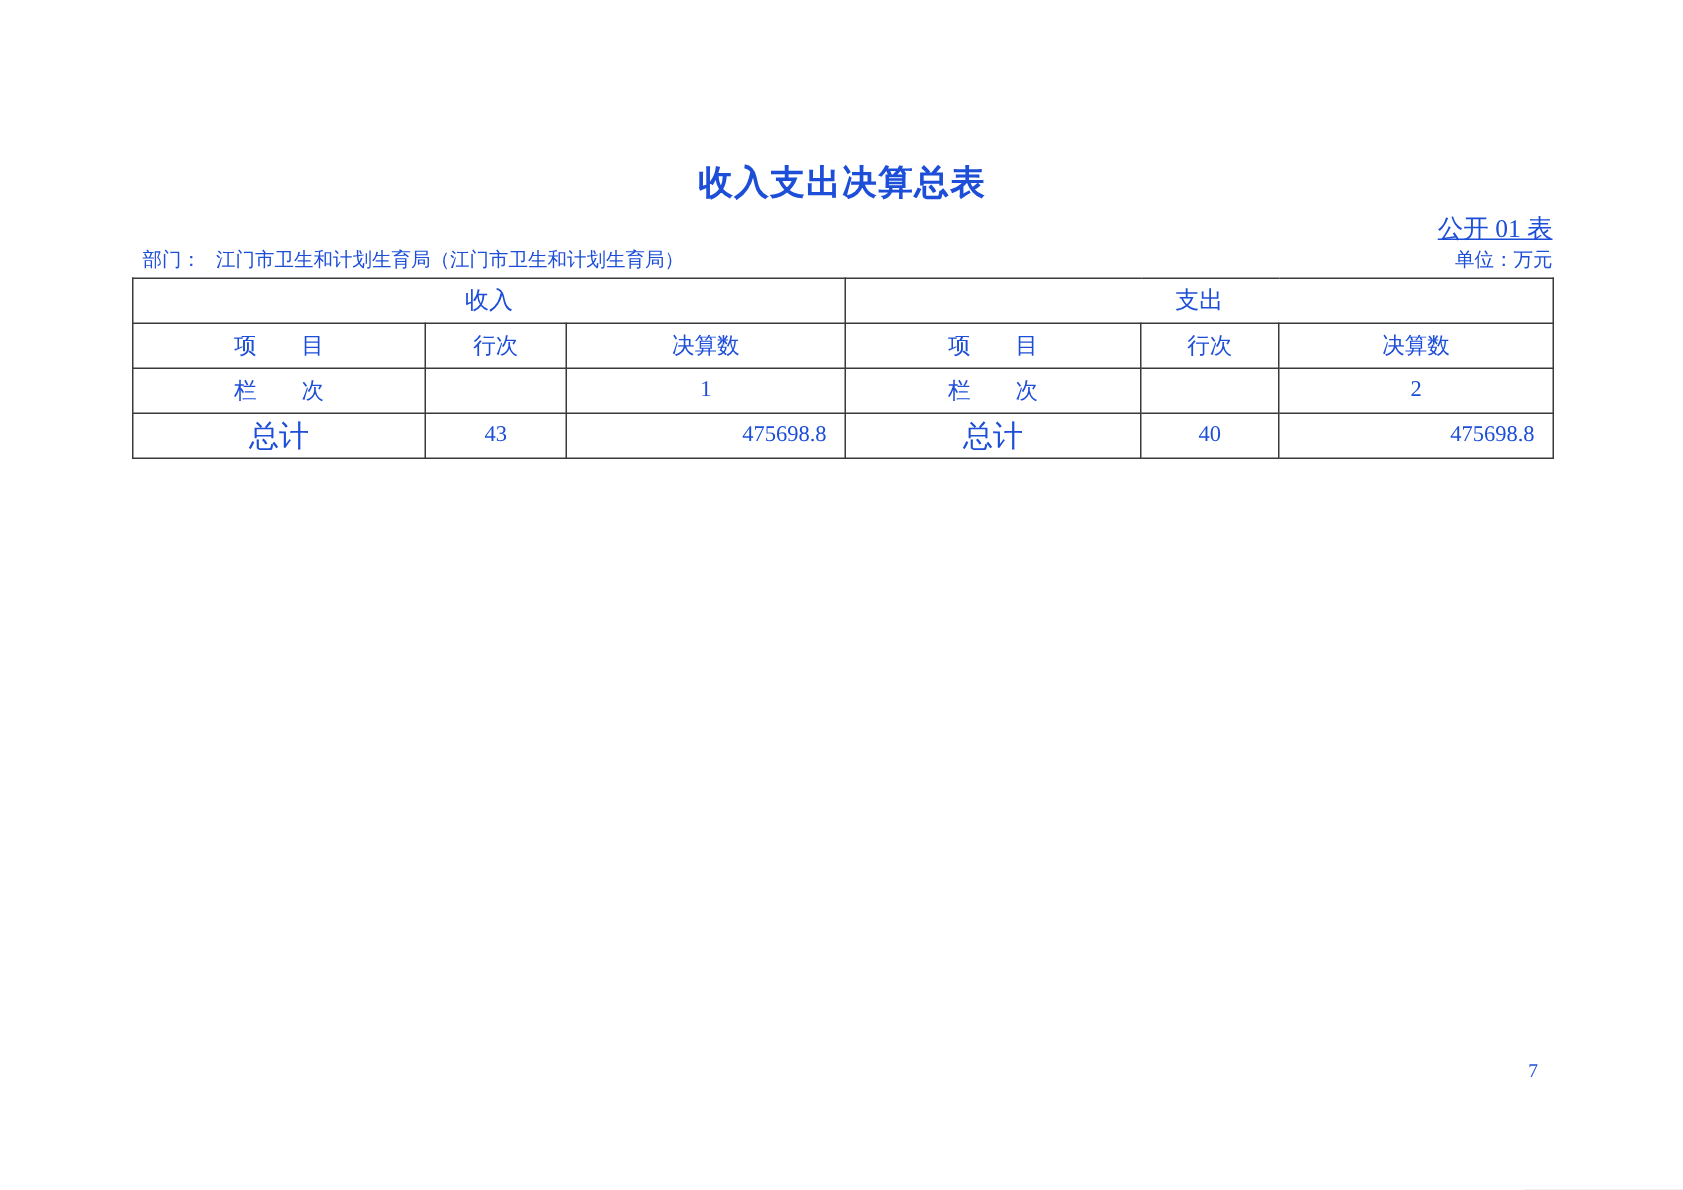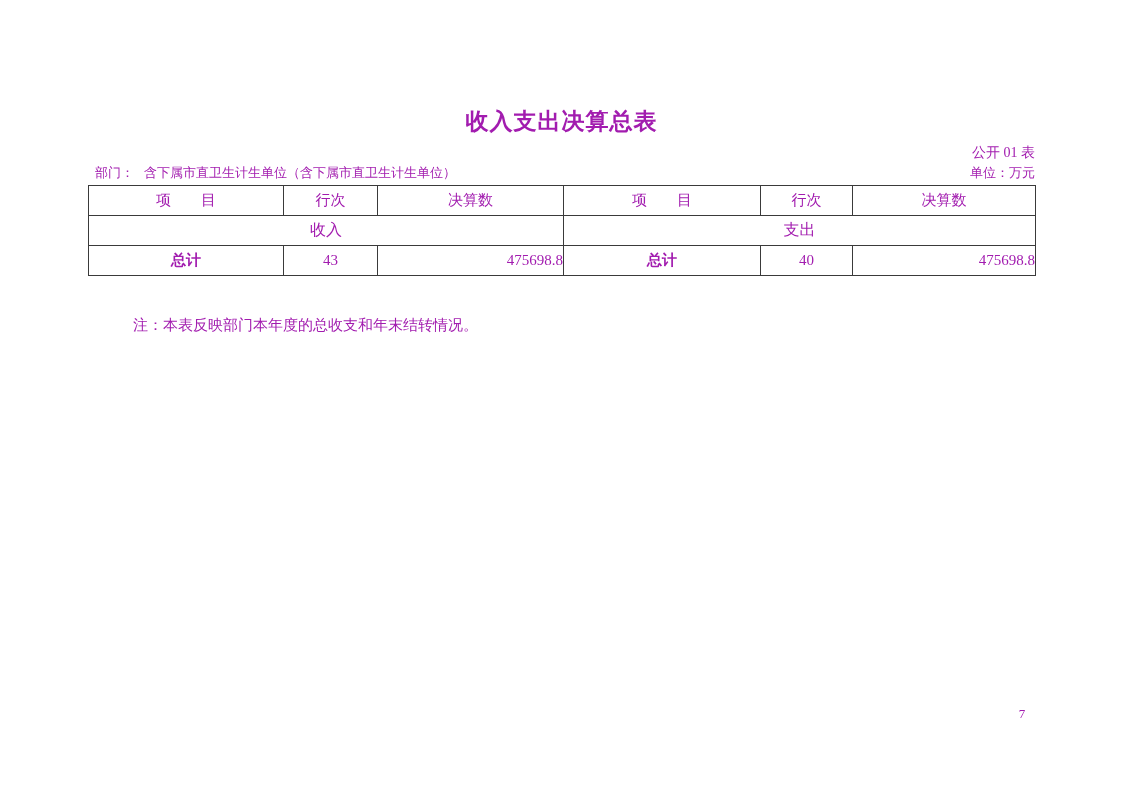--- a/index.html
+++ b/index.html
@@ -3,42 +3,43 @@
 <meta charset="utf-8">
 <style>
   * { margin: 0; padding: 0; box-sizing: border-box; }
   html, body { background: #e8e8e8; }
   .page {
     position: relative;
     width: 1122px;
     height: 793px;
     background: #ffffff;
     font-family: "Liberation Serif", "DejaVu Serif", serif;
-    color: #a21caf;
+    color: #1d4ed8;
     overflow: hidden;
   }
   .doc-title {
     position: absolute;
     top: 108px;
     left: 88px;
     width: 947px;
     text-align: center;
     font-size: 23px;
     font-weight: bold;
     letter-spacing: 1px;
     line-height: 28px;
   }
   .form-code {
     position: absolute;
     top: 144px;
     left: 88px;
     width: 947px;
     text-align: right;
-    font-size: 14px;
+    font-size: 17px;
     line-height: 18px;
+    text-decoration: underline;
   }
   .meta-line {
     position: absolute;
     top: 164px;
     left: 88px;
     width: 947px;
     font-size: 13px;
     line-height: 17px;
   }
   .dept-label { margin-left: 7px; }
@@ -55,26 +56,27 @@
   .summary-table td {
     border: 1px solid #3a3a3a;
     height: 30px;
     text-align: center;
     vertical-align: middle;
     font-size: 15px;
     padding: 0;
   }
   .summary-table td.sec-header { font-size: 16px; }
   .summary-table td.total-item {
-    font-weight: bold;
+    font-weight: normal;
     font-family: "Liberation Sans", "DejaVu Sans", sans-serif;
-    font-size: 15px;
+    font-size: 20px;
   }
   .summary-table td.amount-val {
     text-align: right;
+    padding-right: 12px;
   }
   .note-line {
     position: absolute;
     top: 314px;
     left: 133px;
     font-size: 15px;
     line-height: 22px;
   }
   .page-number {
     position: absolute;
@@ -88,54 +90,61 @@
 </head>
 <body>
 
 <div class="page">
 
   <div class="doc-title">收入支出决算总表</div>
 
   <div class="form-code">公开 01 表</div>
 
   <div class="meta-line">
-    <span class="dept-label">部门：</span><span class="dept-value">含下属市直卫生计生单位（含下属市直卫生计生单位）</span>
+    <span class="dept-label">部门：</span><span class="dept-value">江门市卫生和计划生育局（江门市卫生和计划生育局）</span>
     <span class="unit-label">单位：万元</span>
   </div>
 
   <table class="summary-table">
     <colgroup>
       <col style="width:195px">
       <col style="width:94px">
       <col style="width:186px">
       <col style="width:197px">
       <col style="width:92px">
       <col style="width:183px">
     </colgroup>
     <tbody>
       <tr>
+        <td colspan="3" class="sec-header">收入</td>
+        <td colspan="3" class="sec-header">支出</td>
+      </tr>
+      <tr>
         <td>项　　目</td>
         <td>行次</td>
         <td>决算数</td>
         <td>项　　目</td>
         <td>行次</td>
         <td>决算数</td>
       </tr>
       <tr>
-        <td colspan="3" class="sec-header">收入</td>
-        <td colspan="3" class="sec-header">支出</td>
+        <td>栏　　次</td>
+        <td></td>
+        <td>1</td>
+        <td>栏　　次</td>
+        <td></td>
+        <td>2</td>
       </tr>
       <tr>
         <td class="total-item">总计</td>
         <td>43</td>
         <td class="amount-val">475698.8</td>
         <td class="total-item">总计</td>
         <td>40</td>
         <td class="amount-val">475698.8</td>
       </tr>
     </tbody>
   </table>
 
-  <div class="note-line">注：本表反映部门本年度的总收支和年末结转情况。</div>
 
   <div class="page-number">7</div>
 
 </div>
 
 </body></html>

